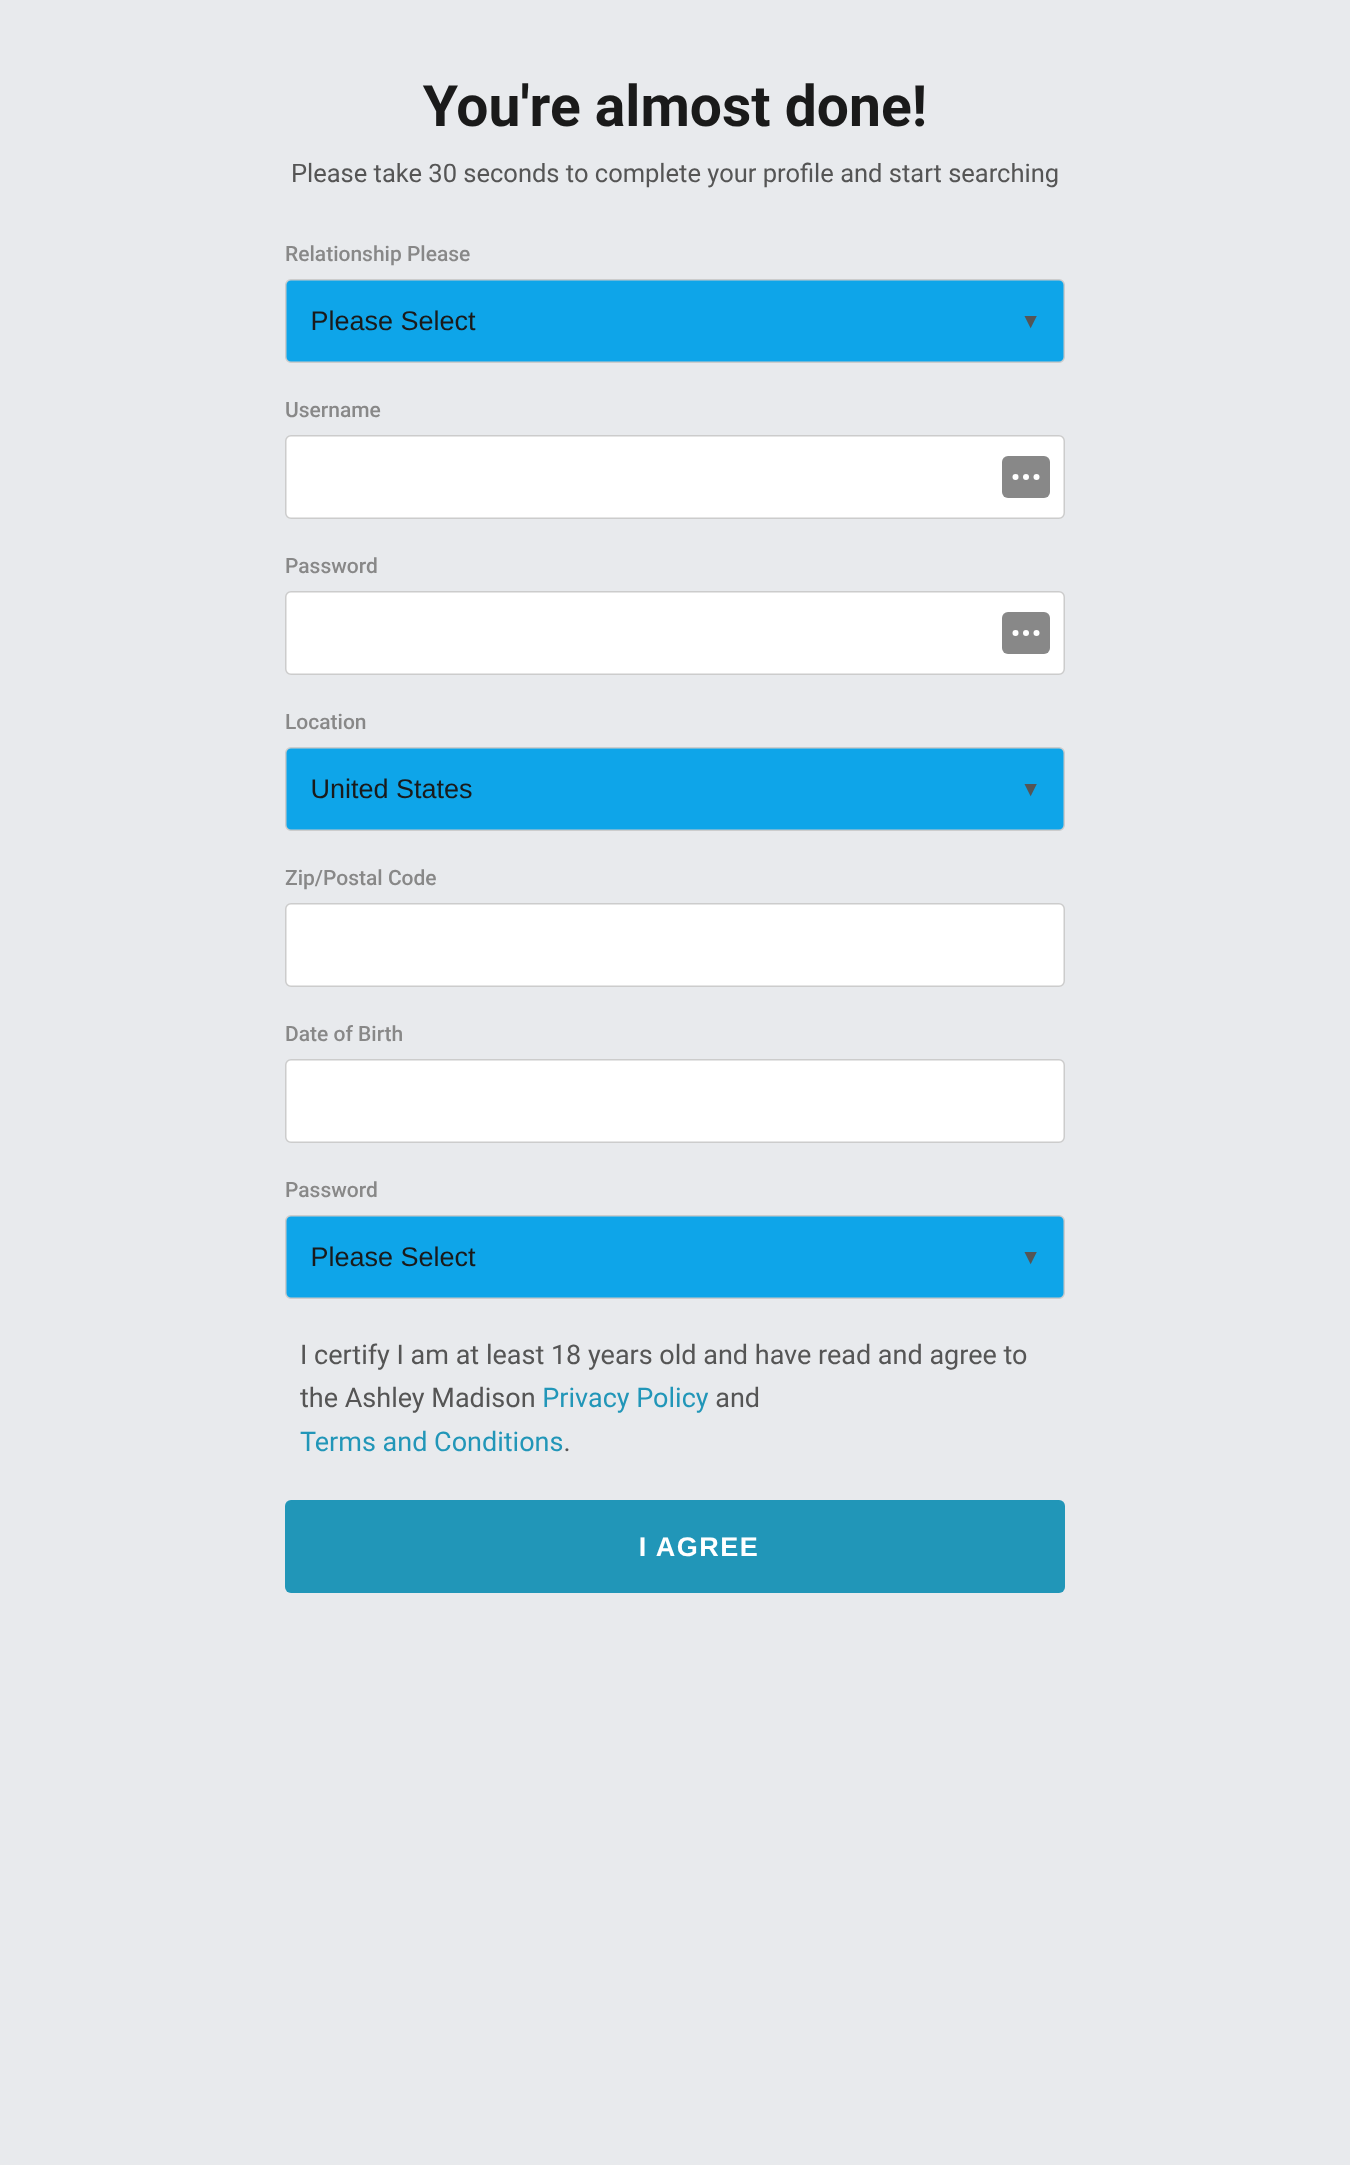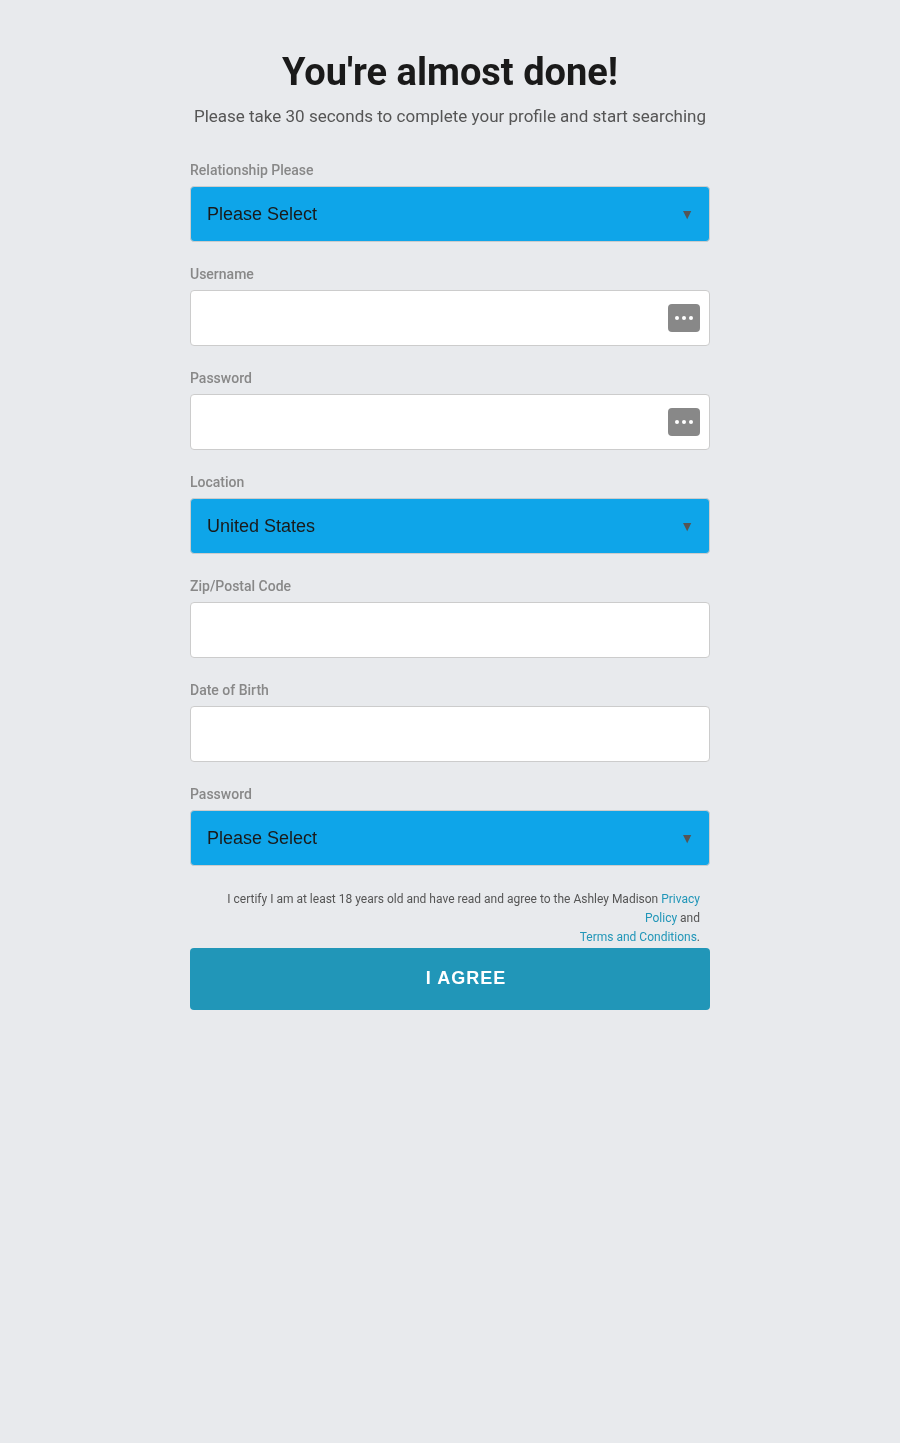--- a/index.html
+++ b/index.html
@@ -128,24 +128,25 @@
     }
 
     .dot {
       width: 4px;
       height: 4px;
       background: #fff;
       border-radius: 50%;
     }
 
     .cert-text {
-      font-size: 12px;
+      font-size: 18px;
       color: #555;
-      text-align: right;
+      text-align: left;
       line-height: 1.6;
+      margin-bottom: 24px;
       padding: 0 10px;
     }
 
     .cert-link {
       color: #2196b8;
       text-decoration: none;
     }
 
     .agree-btn {
       width: 100%;

